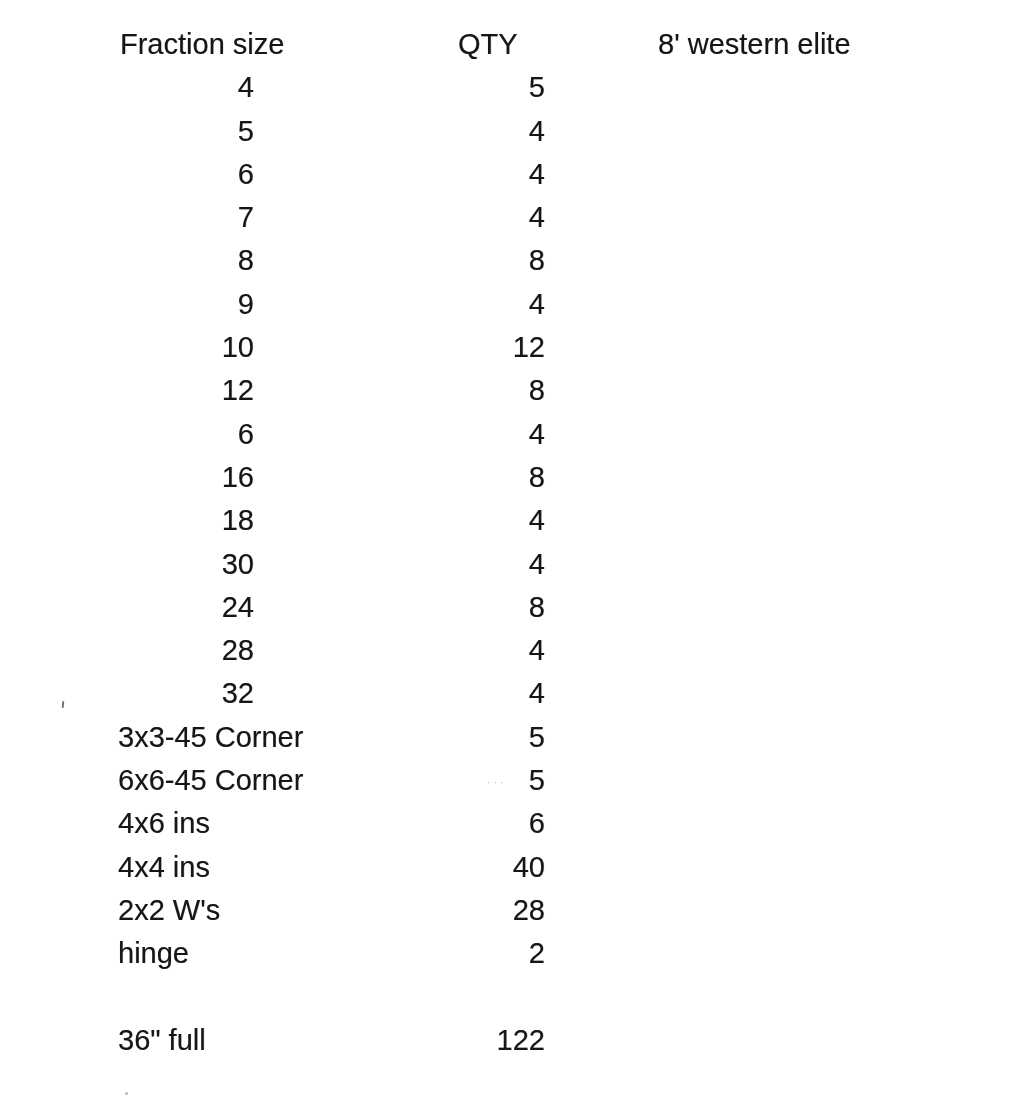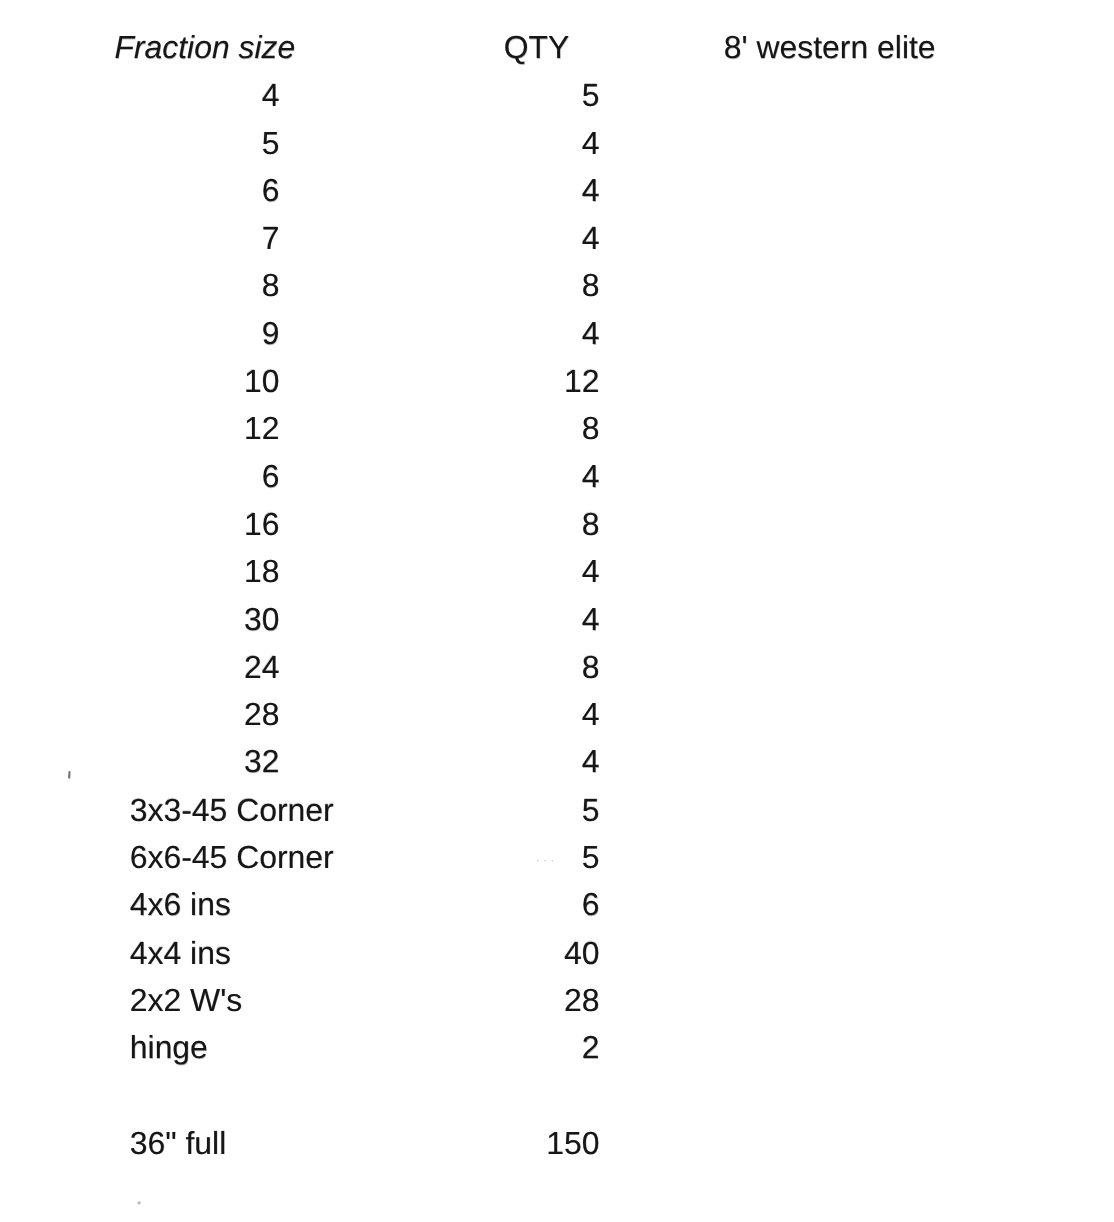--- a/index.html
+++ b/index.html
@@ -33,21 +33,21 @@
   }
   .cell {
     position: absolute;
     top: 0;
     height: 43.3px;
   }
   
   .fr-num  { left: 118px; width: 136px; text-align: right; }  
   .fr-text { left: 118px; text-align: center; }
   .qty     { left: 350px; width: 195px; text-align: right; }  
-  .hdr-fraction { left: 104px; font-style: italic; }
+  .hdr-fraction { left: 120px; }
   .hdr-qty      { left: 458px; }
   .hdr-note     { left: 658px; }
   
   .speck {
     position: absolute;
     background: #4a4a4a;
     text-shadow: none;
   }
   .speck-tick {
     left: 62px; top: 701px;
@@ -173,21 +173,21 @@
       <span class="cell qty">2</span>
     </div>
 
     <div class="row">
       <span class="cell fr-text"></span>
       <span class="cell qty"></span>
     </div>
 
     <div class="row">
       <span class="cell fr-text">36" full</span>
-      <span class="cell qty">150</span>
+      <span class="cell qty">122</span>
     </div>
 
   </div>
 
   <div class="speck speck-tick"></div>
   <div class="smudge">···</div>
   <div class="speck speck-dot"></div>
 
 </div>
 

